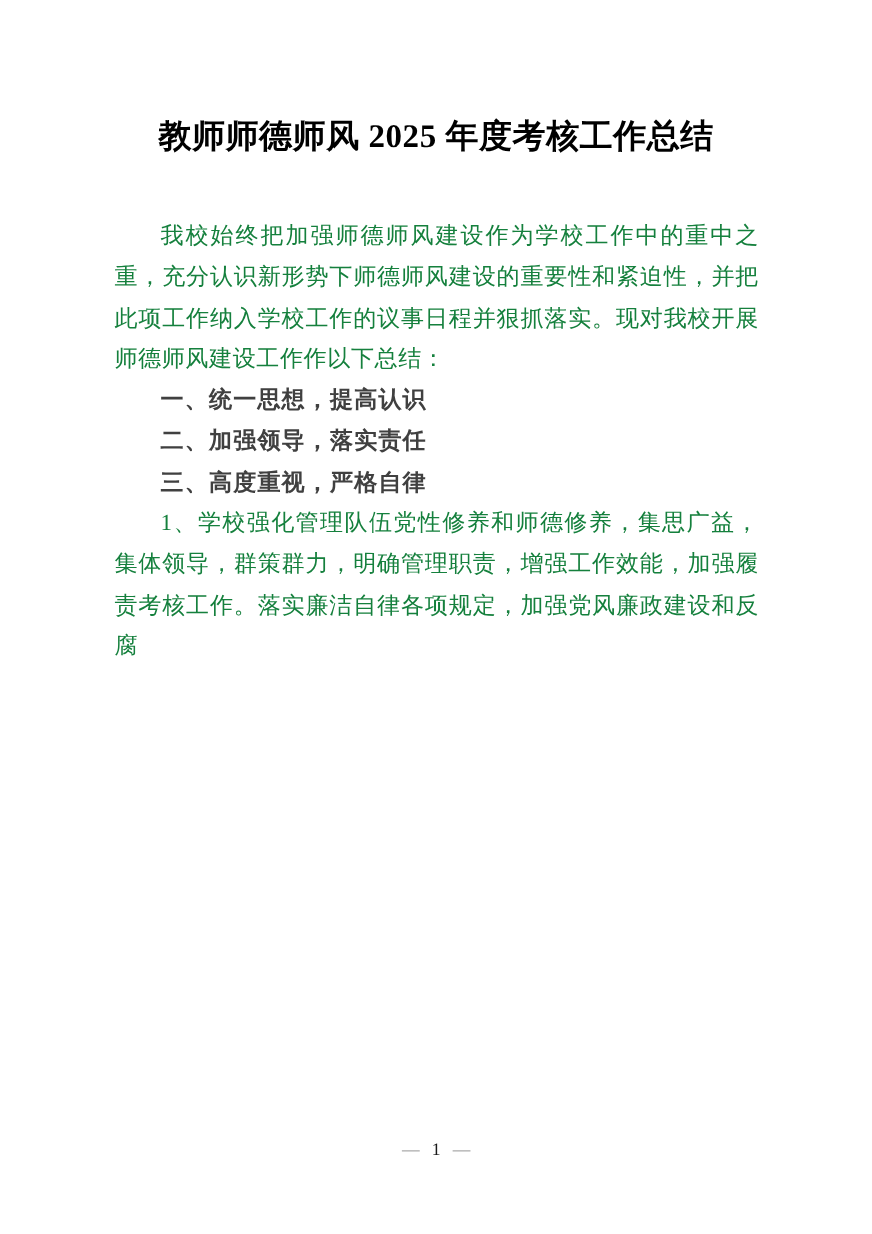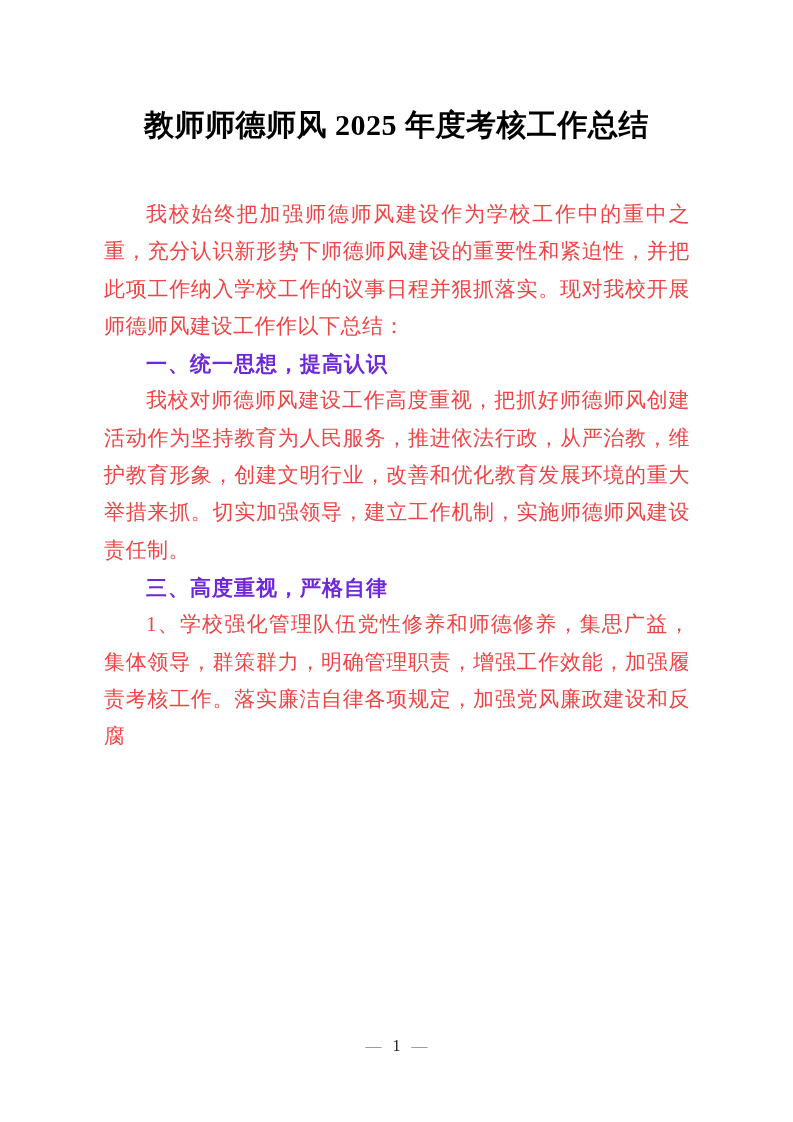--- a/index.html
+++ b/index.html
@@ -38,31 +38,31 @@
   }
   .content p {
     margin: 0;
     text-indent: 42px;
     text-align: justify;
     font-family: "Liberation Serif", "DejaVu Serif", serif;
     font-weight: 400;
     font-size: 21px;
     line-height: 37.3px;
     letter-spacing: 0.5px;
-    color: #ef4444;
+    color: #15803d;
   }
   .content h2 {
     margin: 0;
     text-indent: 42px;
     font-family: "Liberation Sans", "DejaVu Sans", sans-serif;
     font-weight: 700;
     font-size: 21px;
     line-height: 37.3px;
     letter-spacing: 1px;
-    color: #6d28d9;
+    color: #404040;
   }
   .footer {
     position: absolute;
     top: 1036px;
     left: 0;
     width: 100%;
     text-align: center;
     font-family: "Liberation Serif", "DejaVu Serif", serif;
     font-size: 16px;
     line-height: 20px;
@@ -83,22 +83,22 @@
 
   <h1 class="doc-title">教师师德师风 2025 年度考核工作总结</h1>
 
   <div class="content">
 
     <p>我校始终把加强师德师风建设作为学校工作中的重中之重，充分认识新形势下师德师风建设的重要性和紧迫性，并把此项工作纳入学校工作的议事日程并狠抓落实。现对我校开展师德师风建设工作作以下总结：</p>
 
     <h2>一、统一思想，提高认识</h2>
 
 
+    <h2>二、加强领导，落实责任</h2>
 
-    <p>我校对师德师风建设工作高度重视，把抓好师德师风创建活动作为坚持教育为人民服务，推进依法行政，从严治教，维护教育形象，创建文明行业，改善和优化教育发展环境的重大举措来抓。切实加强领导，建立工作机制，实施师德师风建设责任制。</p>
 
     <h2>三、高度重视，严格自律</h2>
 
 
     <p>1、学校强化管理队伍党性修养和师德修养，集思广益，集体领导，群策群力，明确管理职责，增强工作效能，加强履责考核工作。落实廉洁自律各项规定，加强党风廉政建设和反腐</p>
 
   </div>
 
   <div class="footer">
     <span class="dash">—</span><span class="pagenum">1</span><span class="dash">—</span>

